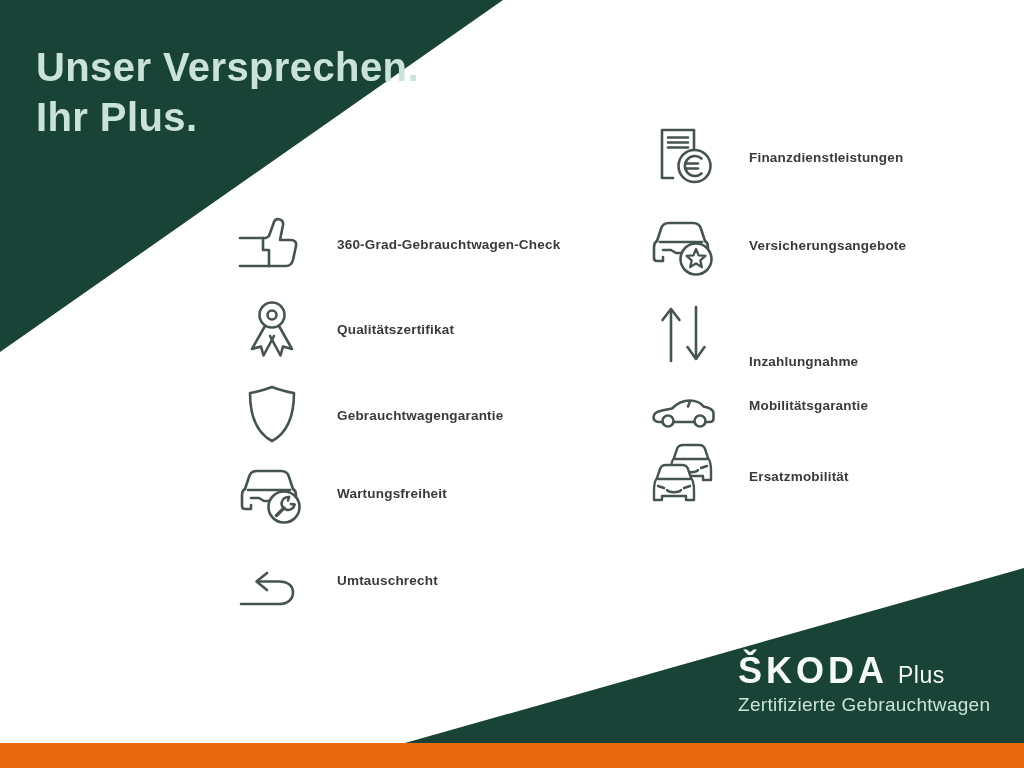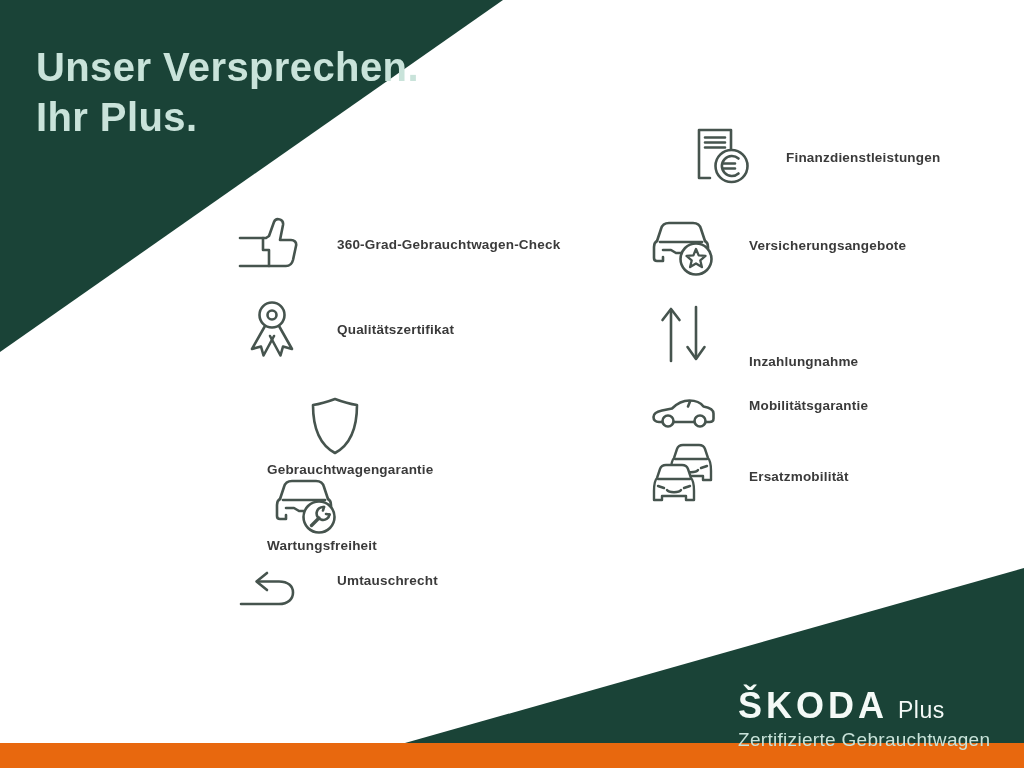--- a/index.html
+++ b/index.html
@@ -40,21 +40,21 @@
   }
   .icon-box{width:70px;height:70px;flex:0 0 70px;}
   .icon-box svg{display:block;}
   .item-label{
     margin-left:30px;white-space:nowrap;
     color:var(--label-color);font-size:13.5px;font-weight:700;letter-spacing:.2px;
   }
   .logo{
     position:absolute;left:738px;top:652px;color:#ffffff;
   }
-  .logo-row{display:flex;align-items:baseline;line-height:38px;margin-top:35px;}
+  .logo-row{display:flex;align-items:baseline;line-height:38px;}
   .brand{font-size:36px;font-weight:700;letter-spacing:4px;color:var(--mint-bright);}
   .brand-suffix{font-size:23px;font-weight:400;margin-left:10px;color:var(--mint-bright);letter-spacing:.5px;}
   .logo-sub{font-size:19px;line-height:22px;color:var(--mint);letter-spacing:.3px;}
 </style>
 </head>
 <body>
 
 <div class="canvas">
 
   <div class="tri-top"></div>
@@ -82,30 +82,30 @@
       <svg width="70" height="70" viewBox="0 0 70 70" fill="none" stroke="#46544e" stroke-width="2.6" stroke-linecap="round" stroke-linejoin="round">
         <circle cx="35" cy="21" r="12.5"></circle>
         <circle cx="35" cy="21" r="4.5"></circle>
         <path d="M28 32 L15 55 L24 52.5 L26.5 61.5 L37 42"></path>
         <path d="M42 32 L55 55 L46 52.5 L43.5 61.5 L33 42"></path>
       </svg>
     </div>
     <div class="item-label">Qualitätszertifikat</div>
   </div>
 
-  <div class="item" style="left:237px;top:392px;flex-direction:column;">
+  <div class="item" style="left:237px;top:380px;">
     <div class="icon-box">
       <svg width="70" height="70" viewBox="0 0 70 70" fill="none" stroke="#46544e" stroke-width="2.6" stroke-linecap="round" stroke-linejoin="round">
         <path d="M35 7 C43 10 50 12 57 13 C57 36 50 53 35 61 C20 53 13 36 13 13 C20 12 27 10 35 7 Z"></path>
       </svg>
     </div>
     <div class="item-label">Gebrauchtwagengarantie</div>
   </div>
 
-  <div class="item" style="left:237px;top:468px;flex-direction:column;">
+  <div class="item" style="left:237px;top:458px;">
     <div class="icon-box">
       <svg width="70" height="70" viewBox="0 0 70 70" fill="none" stroke="#46544e" stroke-width="2.6" stroke-linecap="round" stroke-linejoin="round">
         <path d="M8 31 L12 19 C13 15 16 13 20 13 H44 C48 13 51 15 52 19 L56 31"></path>
         <path d="M8 31 C6 32 5 34 5 37 V48 C5 50 6 51 8 51 H14 V47"></path>
         <path d="M56 31 C58 32 59 34 59 37 V39"></path>
         <path d="M11 32 H53"></path>
         <path d="M14 40 H22 L27 43 H32"></path>
         <circle cx="47" cy="49" r="15.5" fill="#ffffff"></circle>
         <path d="M52 39 A6.5 6.5 0 1 0 57.5 46.5"></path>
         <path d="M52 39 L51 42.5 M57.5 46.5 L54 46"></path>
@@ -118,21 +118,21 @@
   <div class="item" style="left:237px;top:545px;">
     <div class="icon-box">
       <svg width="70" height="70" viewBox="0 0 70 70" fill="none" stroke="#46544e" stroke-width="2.6" stroke-linecap="round" stroke-linejoin="round">
         <path d="M4 59 H42 C51 59 56 54 56 47.5 C56 41 51 36.5 42 36.5 H21"></path>
         <path d="M30 28 L19.5 36.5 L30 45"></path>
       </svg>
     </div>
     <div class="item-label">Umtauschrecht</div>
   </div>
 
-  <div class="item" style="left:686px;top:122px;text-align:right;">
+  <div class="item" style="left:649px;top:122px;text-align:right;">
     <div class="icon-box">
       <svg width="70" height="70" viewBox="0 0 70 70" fill="none" stroke="#46544e" stroke-width="2.6" stroke-linecap="round" stroke-linejoin="round">
         <path d="M24 56 H13 V8 H45 V29"></path>
         <path d="M19 15.5 H39 M19 20.5 H39 M19 25.5 H39"></path>
         <circle cx="45.5" cy="44" r="16" fill="#ffffff"></circle>
         <path d="M52.5 36.5 A10 10 0 1 0 52.5 51.5"></path>
         <path d="M37.5 41.5 H49 M37.5 46.5 H49"></path>
       </svg>
     </div>
     <div class="item-label">Finanzdienstleistungen</div>

